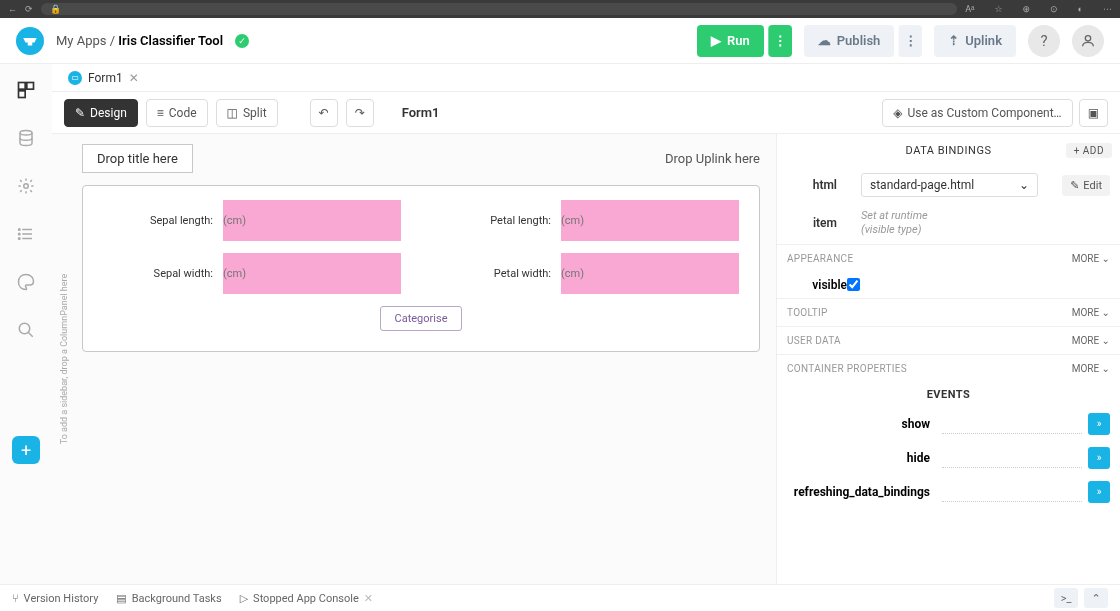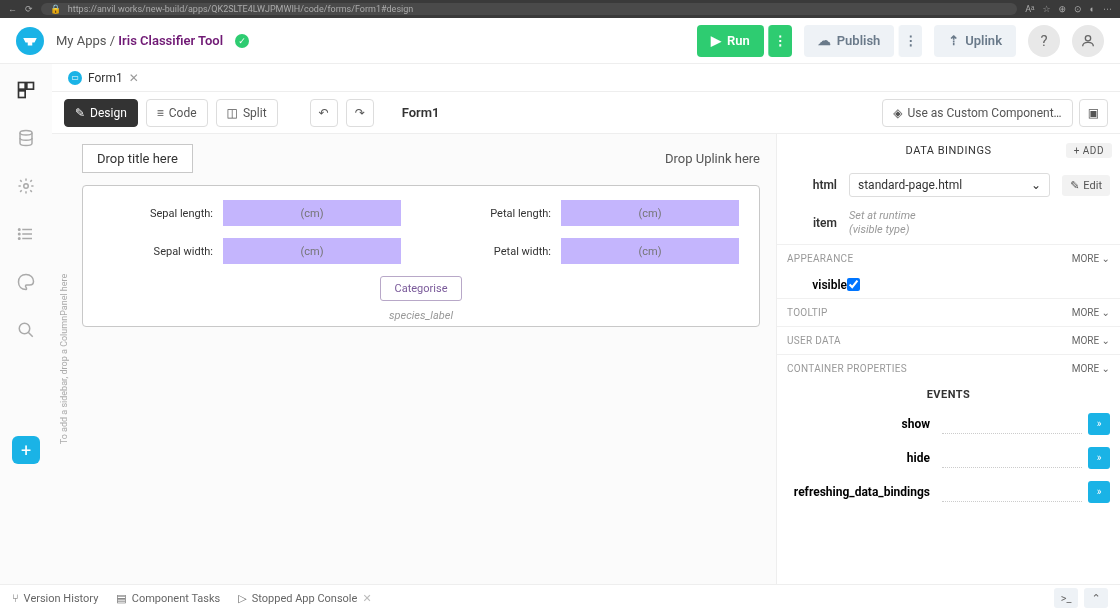--- a/index.html
+++ b/index.html
@@ -2,29 +2,29 @@
 <html><head>
 <meta charset="utf-8">
 <style>
 * { box-sizing: border-box; margin: 0; padding: 0; font-family: -apple-system, BlinkMacSystemFont, "Segoe UI", Roboto, sans-serif; }
 body { background: #222; width: 1120px; height: 611px; overflow: hidden; }
 
 
 .browser-bar { height: 18px; background: #3a3a3a; display: flex; align-items: center; padding: 0 8px; gap: 8px; font-size: 9px; color: #aaa; }
 .browser-bar .nav-arrow { color: #aaa; cursor: pointer; }
 .browser-bar .url { flex: 1; background: #4a4a4a; border-radius: 8px; padding: 1px 10px; display: flex; align-items: center; gap: 6px; }
-.browser-bar .right-icons { display: flex; gap: 8px; align-items: center; }
+.browser-bar .right-icons { display: flex; gap: 20px; align-items: center; }
 .browser-bar .right-icons span { cursor: pointer; }
 
 
 .app-bar { height: 46px; background: #fff; display: flex; align-items: center; padding: 0 16px; gap: 12px; border-bottom: 1px solid #eee; }
 .logo-circle { width: 28px; height: 28px; background: #1ab3e6; border-radius: 50%; display: flex; align-items: center; justify-content: center; }
 .logo-circle svg { width: 18px; height: 18px; }
 .breadcrumb { font-size: 13px; color: #555; }
-.breadcrumb .app-name { font-weight: 600; color: #701a75; }
+.breadcrumb .app-name { font-weight: 600; color: #000000; }
 .status-dot { width: 14px; height: 14px; background: #2ecc71; border-radius: 50%; display: flex; align-items: center; justify-content: center; color: #fff; font-size: 9px; }
 .spacer { flex: 1; }
 .btn { height: 32px; border-radius: 4px; display: flex; align-items: center; padding: 0 14px; font-size: 13px; font-weight: 600; cursor: pointer; gap: 6px; }
 .btn.run { background: #2ecc71; color: #fff; }
 .btn.run-drop { background: #2ecc71; color: #fff; width: 24px; padding: 0; justify-content: center; margin-left: -8px; border-left: 1px solid rgba(255,255,255,0.3); }
 .btn.publish { background: #eef2f6; color: #6a7a8a; }
 .btn.publish-drop { background: #eef2f6; color: #6a7a8a; width: 24px; padding: 0; justify-content: center; margin-left: -8px; border-left: 1px solid rgba(255,255,255,0.6); }
 .btn.uplink { background: #eef2f6; color: #6a7a8a; }
 .icon-circle { width: 32px; height: 32px; border-radius: 50%; background: #e8e8e8; display: flex; align-items: center; justify-content: center; color: #666; cursor: pointer; font-size: 15px; }
 
@@ -50,34 +50,34 @@
 
 .canvas-wrap { flex: 1; display: flex; background: #fbfbfb; }
 .sidebar-hint { width: 24px; display: flex; align-items: center; justify-content: center; }
 .sidebar-hint span { transform: rotate(-90deg); font-size: 9px; color: #aaa; white-space: nowrap; }
 
 .canvas { flex: 1; padding: 10px 16px 10px 6px; }
 .drop-bar { display: flex; justify-content: space-between; align-items: center; margin-bottom: 12px; }
 .drop-title-box { border: 1px solid #c8c8c8; padding: 6px 14px; font-size: 13px; color: #333; background: #fff; }
 .drop-links { font-size: 13px; color: #555; }
 
-.panel-outline { border: 1px solid #c8c8c8; border-radius: 4px; padding: 14px 20px 4px; background: #fff; }
+.panel-outline { border: 1px solid #c8c8c8; border-radius: 4px; padding: 14px 20px 12px; background: #fff; }
 .form-row { display: flex; gap: 40px; margin-bottom: 12px; }
 .form-pair { flex: 1; display: flex; align-items: center; gap: 10px; }
 .form-pair label { font-size: 11px; color: #333; width: 110px; text-align: right; }
-.form-pair input { flex: 1; border: none; background: #c4b5fd; height: 26px; text-align: center; font-size: 11px; color: #666; }
+.form-pair input { flex: 1; border: none; background: #f9a8d4; height: 41px; text-align: left; font-size: 11px; color: #666; }
 .btn-categorise { display: block; margin: 8px auto 8px; border: 1px solid #b8a8c8; background: #fff; color: #7a5a9a; font-size: 11px; padding: 5px 14px; border-radius: 3px; cursor: pointer; }
 .species-lbl { text-align: center; font-size: 11px; font-style: italic; color: #999; }
 
 
 .props { width: 344px; background: #fff; border-left: 1px solid #eee; overflow-y: auto; font-size: 12px; }
 .props-header { display: flex; align-items: center; justify-content: center; position: relative; padding: 10px 0; font-size: 11px; font-weight: 400; color: #333; letter-spacing: 0.5px; }
 .add-btn { position: absolute; right: 8px; background: #f2f2f2; border-radius: 3px; padding: 2px 8px; font-size: 10px; color: #555; cursor: pointer; }
 .section-title { text-align: center; font-size: 11px; font-weight: 700; color: #333; letter-spacing: 0.5px; padding: 6px 0; }
-.prop-row { display: flex; align-items: center; padding: 6px 10px; gap: 12px; }
+.prop-row { display: flex; align-items: center; padding: 6px 10px; gap: 24px; }
 .prop-label { width: 50px; text-align: right; color: #333; font-weight: 600; font-size: 12px; }
 .prop-select { flex: 1; border: 1px solid #ddd; border-radius: 3px; padding: 4px 8px; font-size: 12px; color: #333; background: #fff; display: flex; justify-content: space-between; align-items: center; }
 .edit-btn { background: #f2f2f2; border-radius: 3px; padding: 4px 8px; font-size: 11px; color: #555; cursor: pointer; display: flex; gap: 4px; align-items: center; }
 .prop-item-val { flex: 1; font-style: italic; color: #999; font-size: 11px; line-height: 1.3; }
 .collapsible { display: flex; justify-content: space-between; align-items: center; padding: 8px 10px; border-top: 1px solid #f0f0f0; cursor: pointer; }
 .collapsible .name { font-size: 10px; color: #999; letter-spacing: 0.3px; }
 .collapsible .more { font-size: 10px; color: #666; }
 .visible-row { display: flex; align-items: center; padding: 6px 10px; gap: 0; }
 .visible-row .lbl { width: 60px; text-align: right; font-weight: 600; font-size: 12px; }
 .event-row { display: flex; align-items: center; padding: 6px 10px; gap: 6px; }
@@ -93,21 +93,20 @@
 .bottom-btn { width: 24px; height: 20px; background: #eef2f6; border-radius: 3px; display: flex; align-items: center; justify-content: center; cursor: pointer; color: #666; }
 </style>
 </head>
 <body>
 
 <div class="browser-bar">
   <span class="nav-arrow">←</span>
   <span class="nav-arrow">⟳</span>
   <div class="url">
     <span>🔒</span>
-    <span>https://anvil.works/new-build/apps/QK2SLTE4LWJPMWIH/code/forms/Form1#design</span>
   </div>
   <div class="right-icons">
     <span>Aᵃ</span>
     <span>☆</span>
     <span>⊕</span>
     <span>⊙</span>
     <span>◐</span>
     <span>⋯</span>
   </div>
 </div>
@@ -254,21 +253,20 @@
             <div class="form-pair">
               <label>Sepal width:</label>
               <input placeholder="(cm)" style="">
             </div>
             <div class="form-pair">
               <label>Petal width:</label>
               <input placeholder="(cm)" style="">
             </div>
           </div>
           <button class="btn-categorise">Categorise</button>
-          <div class="species-lbl">species_label</div>
         </div>
       </div>
 
       <div class="props">
         <div class="props-header">
           <span>DATA BINDINGS</span>
           <div class="add-btn">
             <span>+ </span><span>ADD</span>
           </div>
         </div>
@@ -331,21 +329,21 @@
   </div>
 </div>
 
 <div class="bottom-bar">
   <div class="bottom-item">
     <span>⑂</span>
     <span>Version History</span>
   </div>
   <div class="bottom-item">
     <span>▤</span>
-    <span>Component Tasks</span>
+    <span>Background Tasks</span>
   </div>
   <div class="bottom-item">
     <span>▷</span>
     <span>Stopped App Console</span>
     <span class="close-x">✕</span>
   </div>
   <div class="bottom-right">
     <div class="bottom-btn">&gt;_</div>
     <div class="bottom-btn">⌃</div>
   </div>

